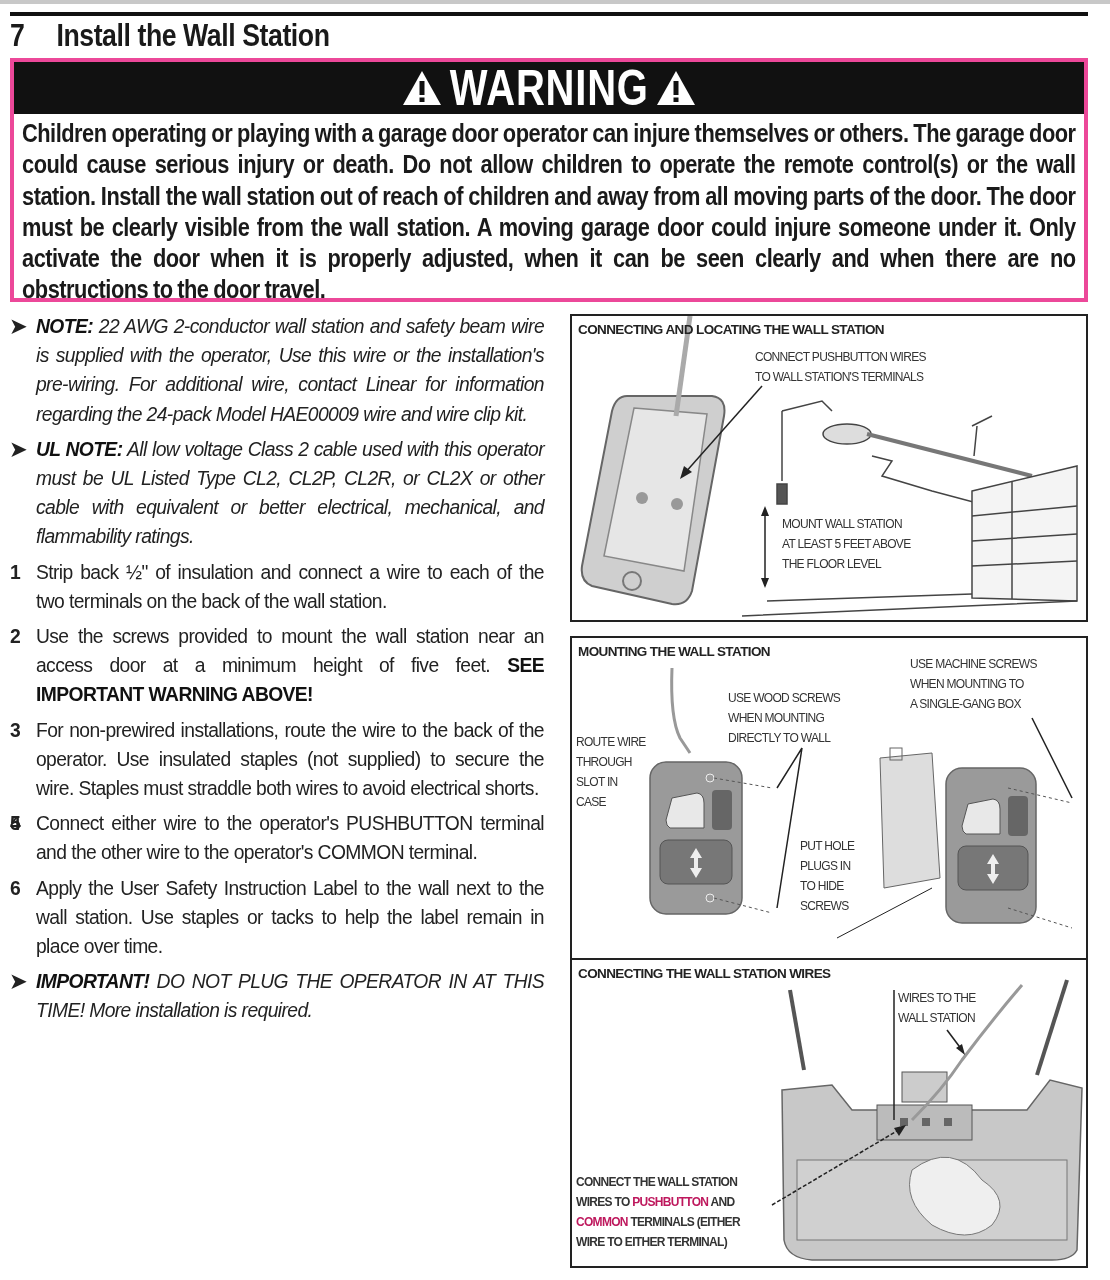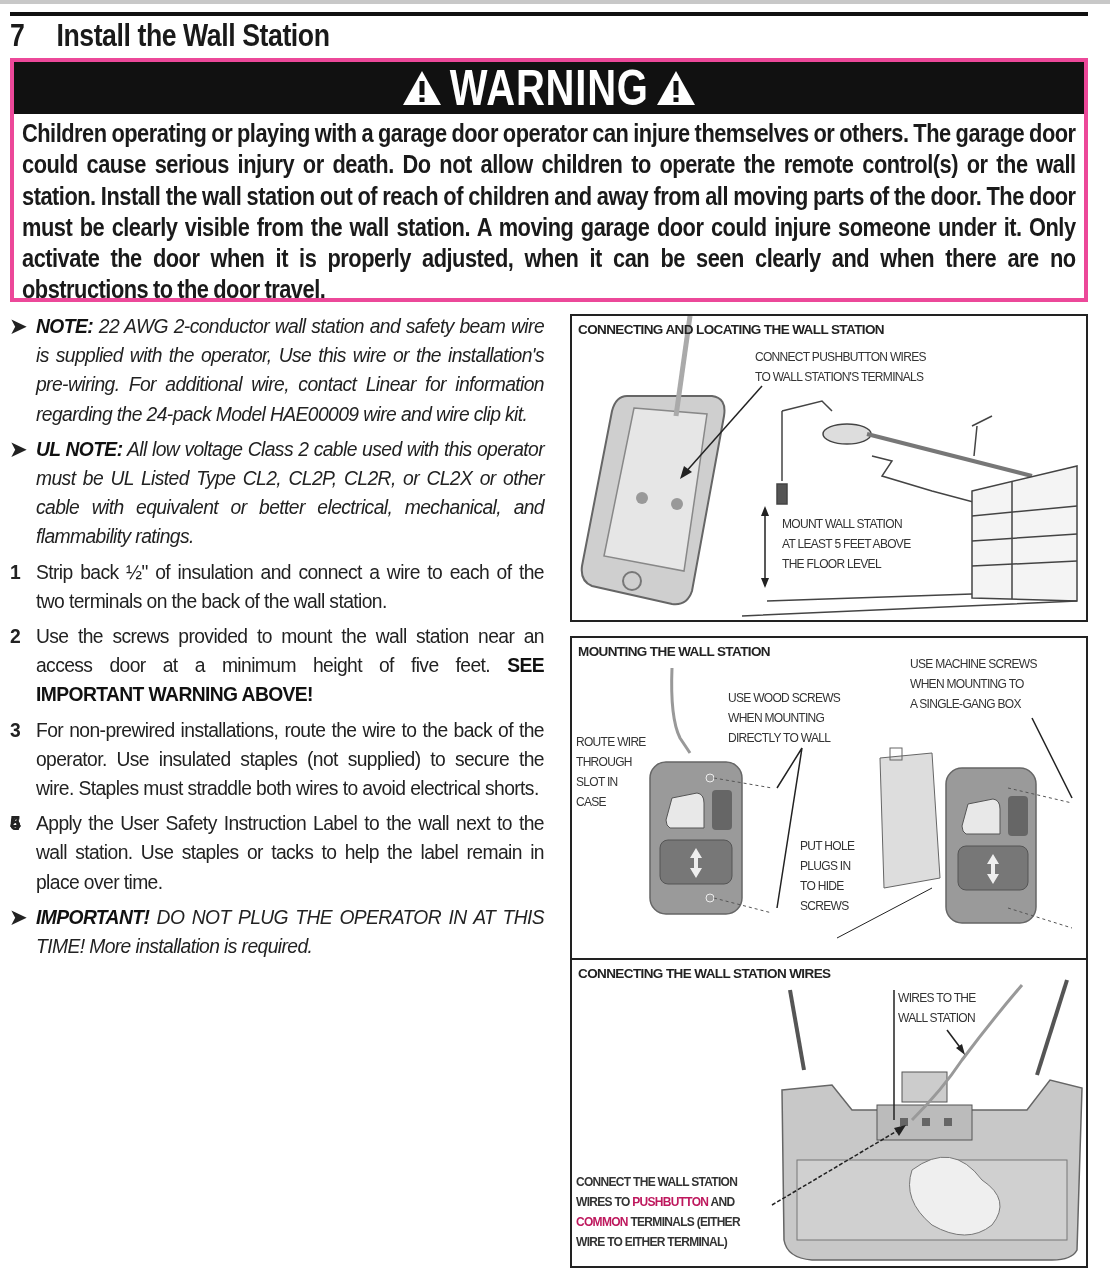--- a/index.html
+++ b/index.html
@@ -85,20 +85,21 @@
   </div>
   <div class="para">
     <span class="marker">3</span>
     <span>For non-prewired installations, route the wire to the back of the operator. Use insulated staples (not supplied) to secure the wire. Staples must straddle both wires to avoid electrical shorts.</span>
   </div>
   <div class="para">
     <span class="marker">4</span>
   </div>
   <div class="para">
     <span class="marker">5</span>
+    <span>Connect either wire to the operator's PUSHBUTTON terminal and the other wire to the operator's COMMON terminal.</span>
   </div>
   <div class="para">
     <span class="marker">6</span>
     <span>Apply the User Safety Instruction Label to the wall next to the wall station. Use staples or tacks to help the label remain in place over time.</span>
   </div>
 
   <div class="para italic">
     <span class="marker arrow-marker">➤</span>
     <b>IMPORTANT!</b><span> DO NOT PLUG THE OPERATOR IN AT THIS TIME! More installation is required.</span>
   </div>

